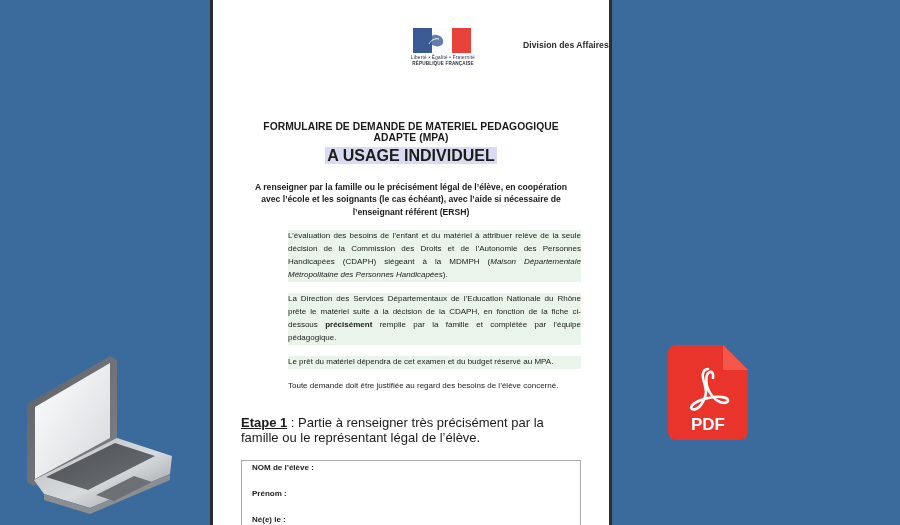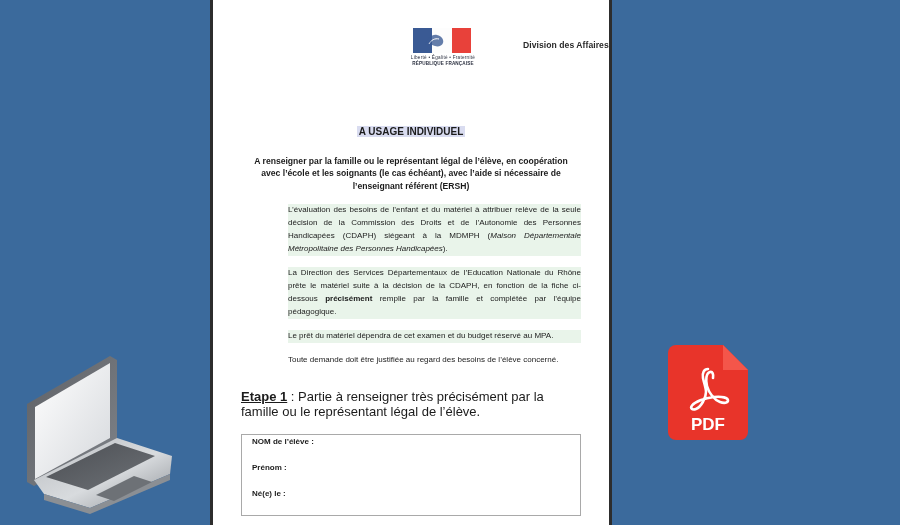--- a/index.html
+++ b/index.html
@@ -98,21 +98,21 @@
     margin-top: 58px;
     text-align: center;
   }
   .doc-title {
     font-size: 10.3px;
     font-weight: bold;
     color: #1b1b1b;
     letter-spacing: .05px;
   }
   .doc-subtitle {
-    font-size: 10px;
+    font-size: 16px;
     font-weight: bold;
     color: #1b1b1b;
     margin-top: 4px;
     display: inline-block;
   }
   .hl-lav { background: #d9dcf0; padding: 0 2px; }
 
   .doc-intro {
     margin-top: 16px;
     text-align: center;
@@ -245,24 +245,25 @@
           </div>
           <div class="devise">
             <div class="l1">Liberté • Égalité • Fraternité</div>
             <div class="l2">RÉPUBLIQUE FRANÇAISE</div>
           </div>
         </div>
         <div class="division-title">Division des Affaires Générales</div>
       </div>
 
       <div class="doc-title-wrap">
+        <div class="doc-title">FORMULAIRE DE DEMANDE DE MATERIEL PEDAGOGIQUE ADAPTE  (MPA)</div>
         <div class="doc-subtitle"><span class="hl-lav">A USAGE INDIVIDUEL</span></div>
       </div>
 
-      <div class="doc-intro">A renseigner par la famille ou le représentant légal de l’élève, en coopération avec l’école et les soignants (le cas échéant), avec l’aide si nécessaire de l’enseignant référent (ERSH)</div>
+      <div class="doc-intro">A renseigner par la famille ou le précisément légal de l’élève, en coopération avec l’école et les soignants (le cas échéant), avec l’aide si nécessaire de l’enseignant référent (ERSH)</div>
 
 
       <p class="para hl-green"><span>L’évaluation des besoins de l’enfant et du matériel à attribuer relève de la seule décision de la Commission des Droits et de l’Autonomie des Personnes Handicapées (CDAPH) siégeant à la MDMPH (</span><i>Maison Départementale Métropolitaine des Personnes Handicapées</i><span>).</span></p>
 
       <p class="para hl-green"><span>La Direction des Services Départementaux de l’Education Nationale du Rhône prête le matériel suite à la décision de la CDAPH, en fonction de la fiche ci-dessous </span><b>précisément</b><span> remplie par la famille et complétée par l’équipe pédagogique.</span></p>
 
       <p class="para para-short hl-green">Le prêt du matériel dépendra de cet examen et du budget réservé au MPA.</p>
 
       <p class="para para-short">Toute demande doit être justifiée au regard des besoins de l’élève concerné.</p>
 

